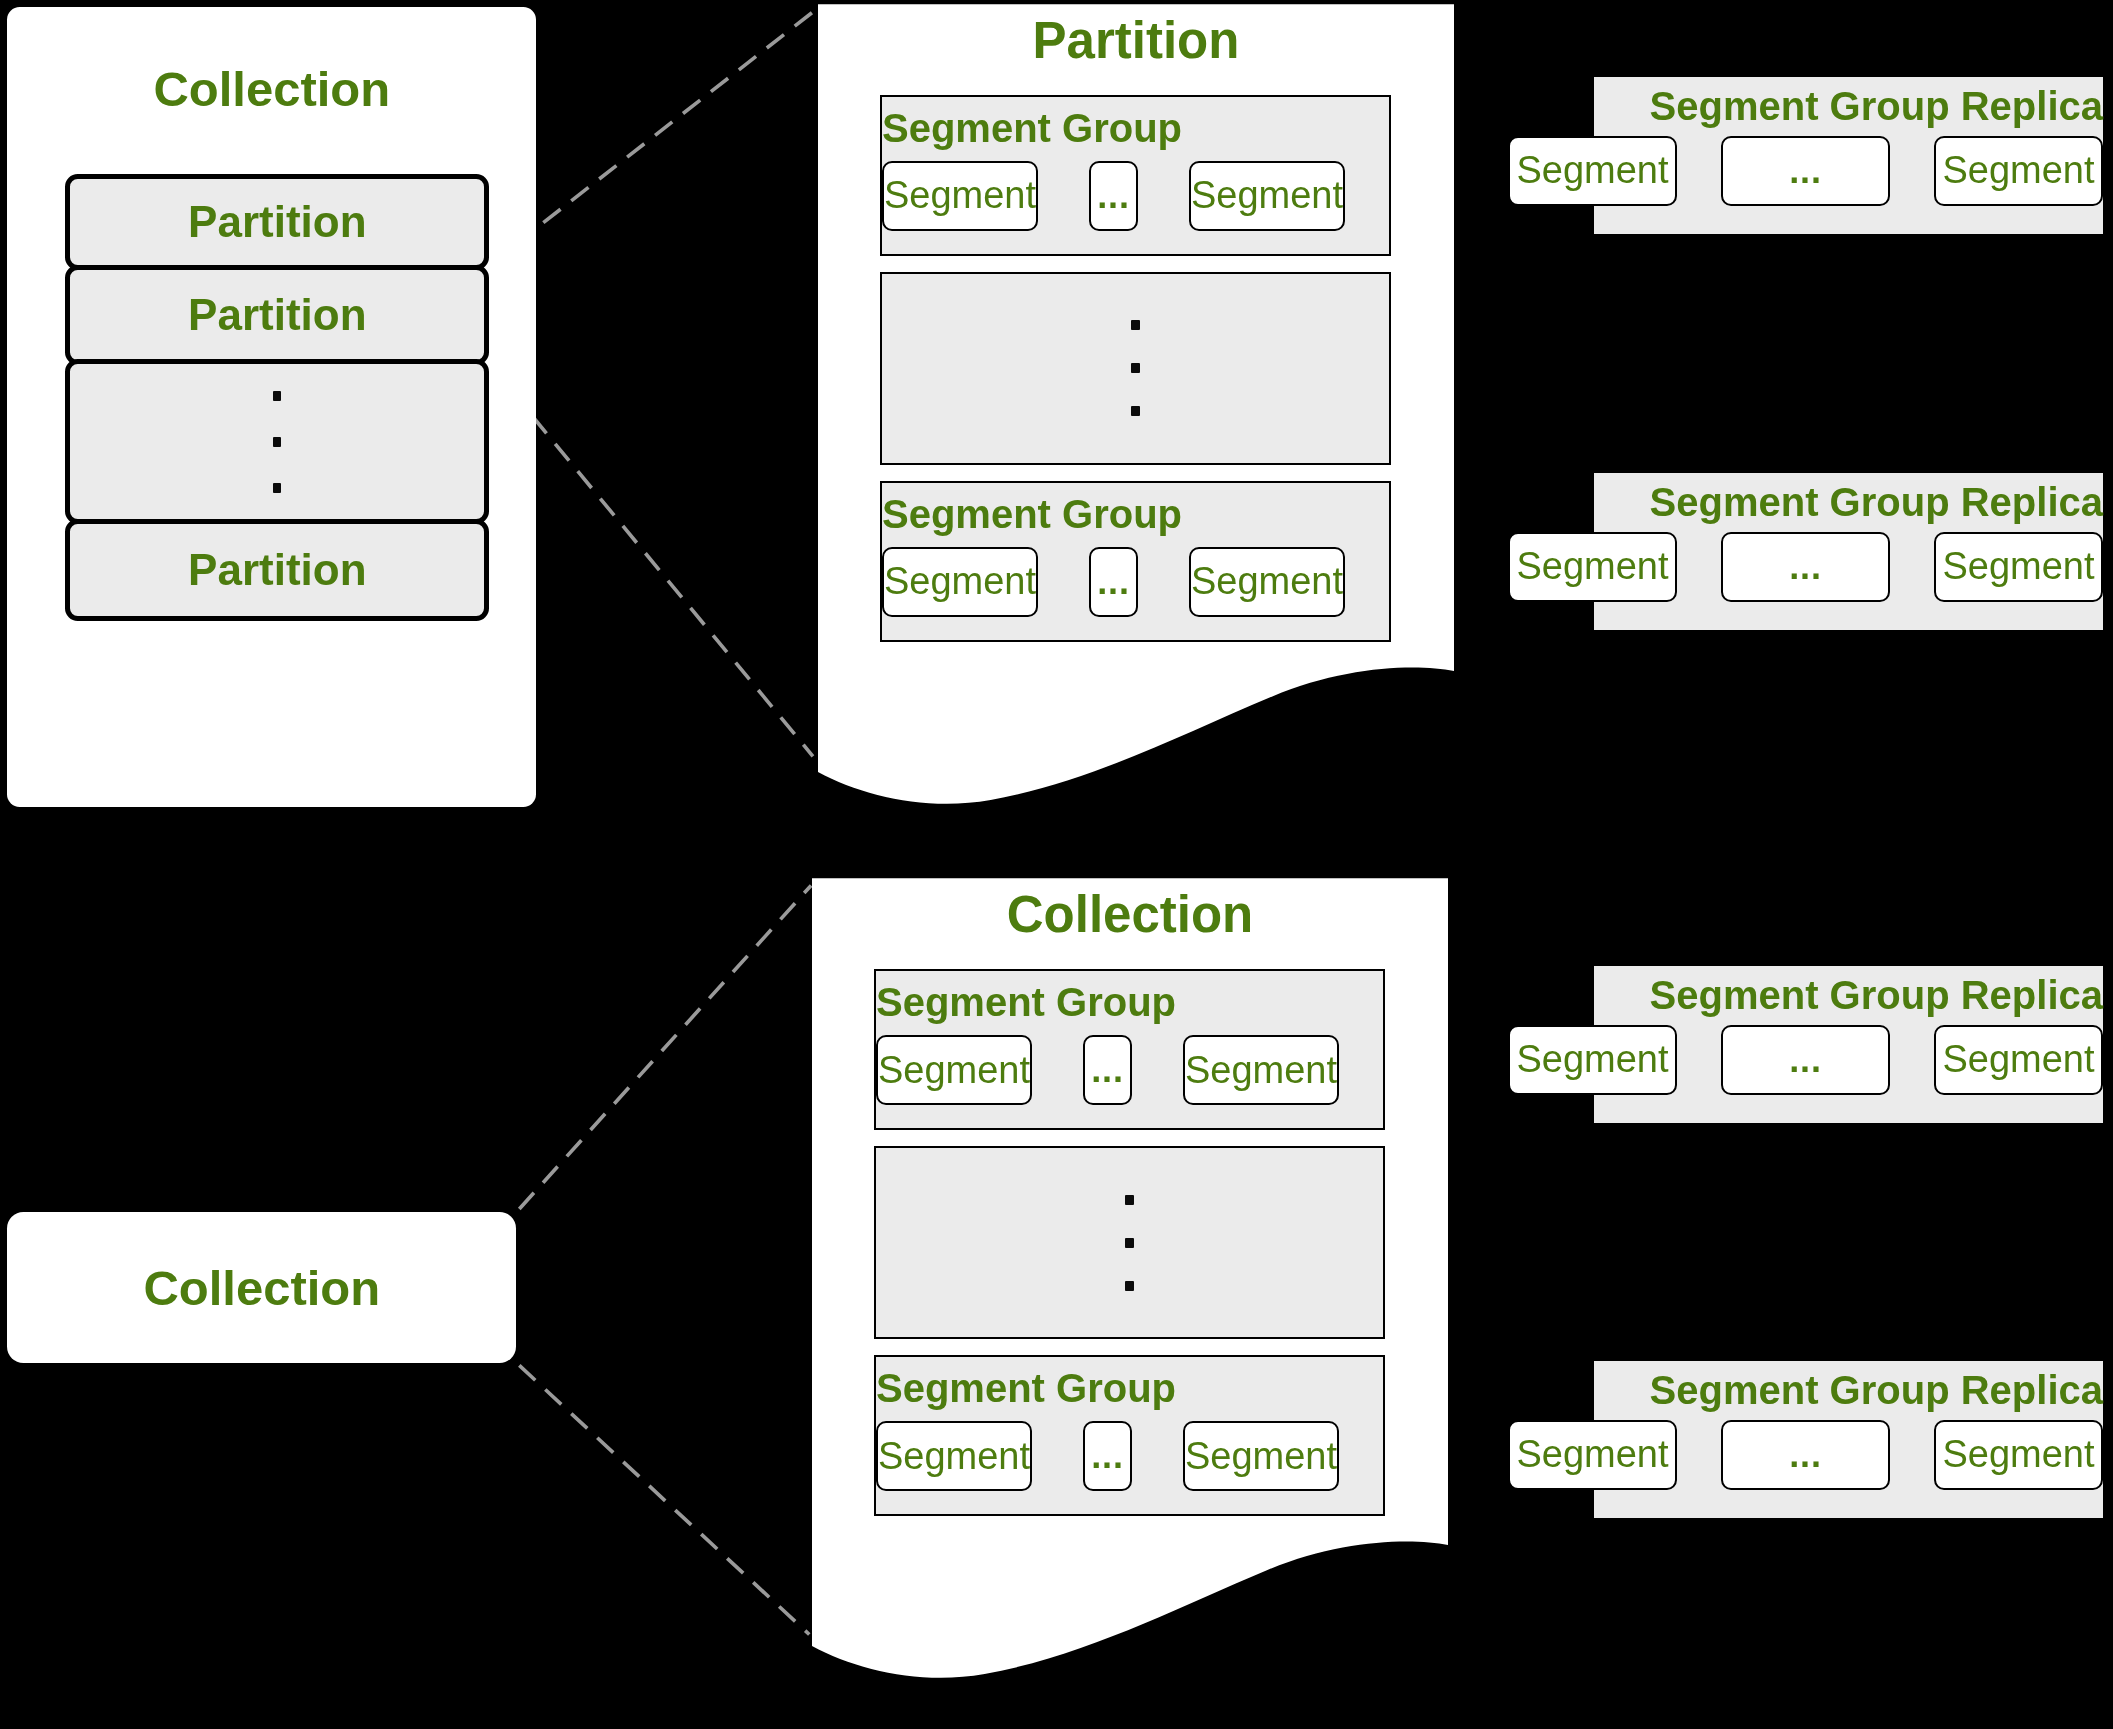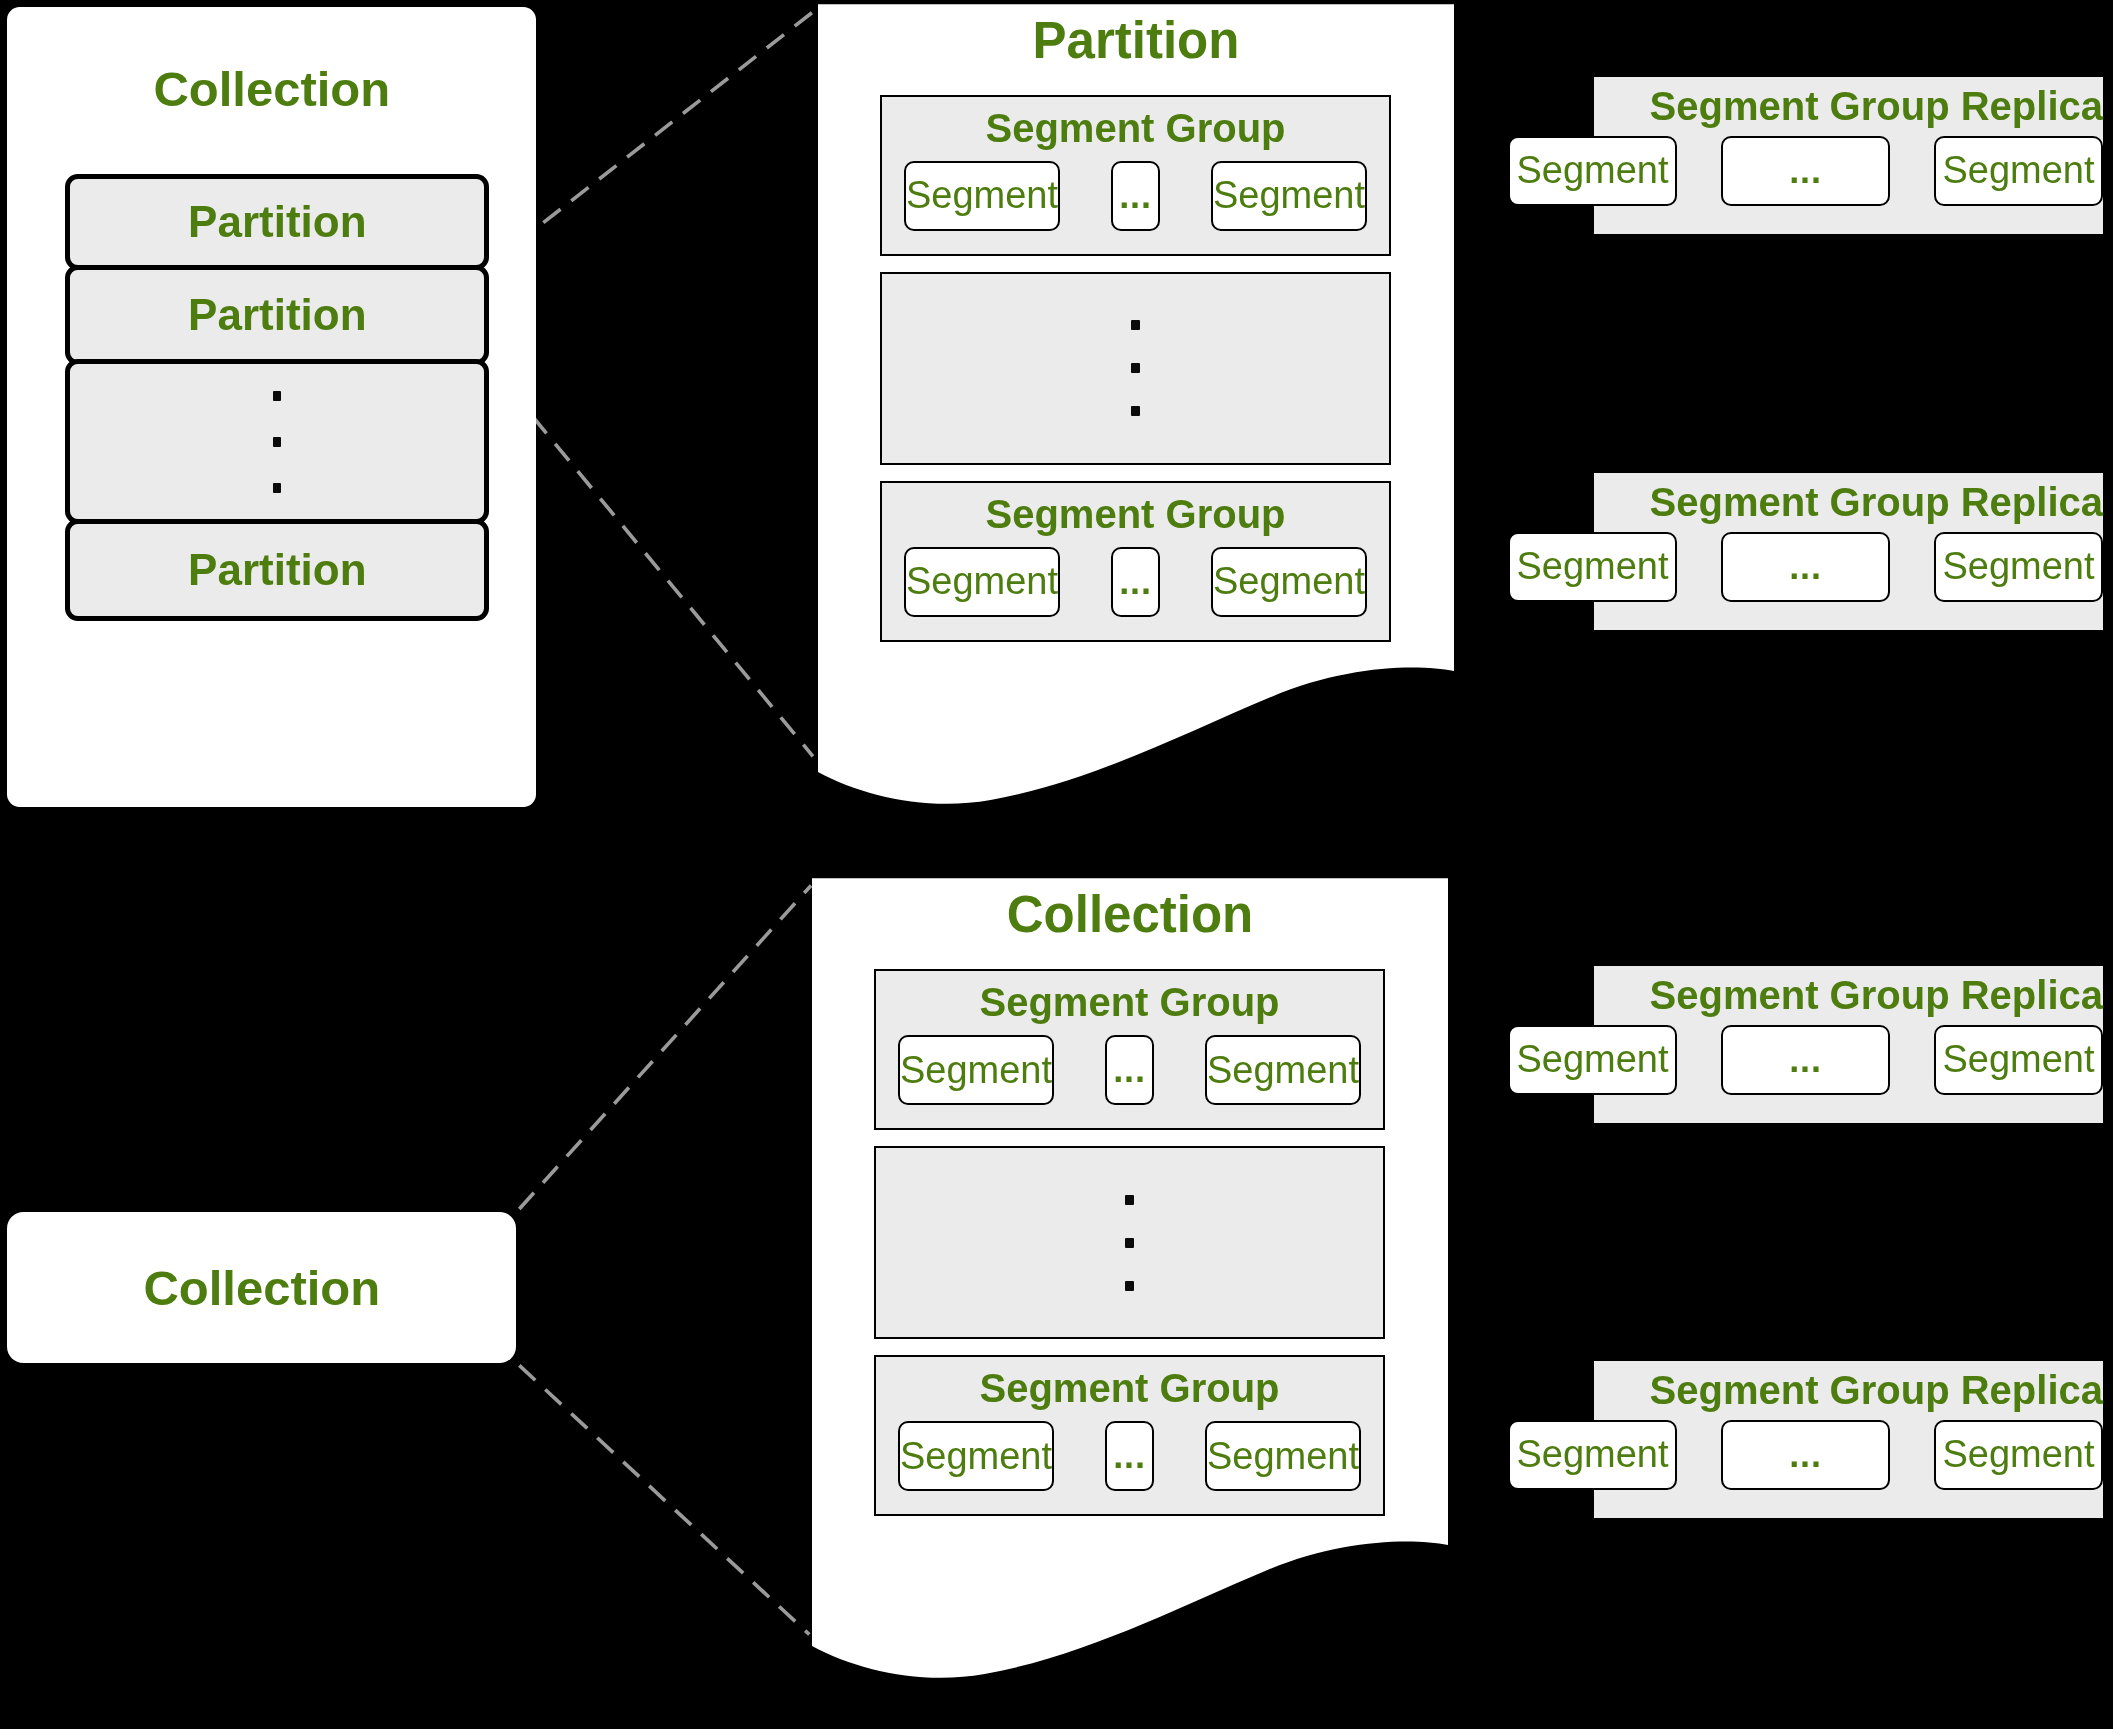--- a/index.html
+++ b/index.html
@@ -43,21 +43,21 @@
   .page{position:absolute;width:636px;height:818px;}
   .page-shape{position:absolute;left:0;top:0;}
   .page-title{
     position:absolute;top:11px;left:0;width:100%;text-align:center;
     font-size:51px;font-weight:bold;line-height:1;
   }
   .sg{
     position:absolute;left:62px;width:511px;height:161px;
     box-sizing:border-box;background:var(--boxfill,#ebebeb);
     border:2.7px solid #000;
-    display:flex;flex-direction:column;align-items:center;
+    display:flex;flex-direction:column;
   }
   .sg-top{top:91px}.sg-mid{top:268px;height:193px;justify-content:center}.sg-bot{top:477px}
   .sg-title{font-size:40px;font-weight:bold;margin-top:9px;line-height:1.1;}
   .segrow{display:flex;align-items:center;gap:51px;margin-top:11px;}
   .segbox{
     box-sizing:border-box;width:156px;height:70px;
     background:#fff;border:2.7px solid #000;border-radius:10px;
     display:flex;align-items:center;justify-content:center;
     font-size:38px;font-weight:normal;white-space:nowrap;
   }

